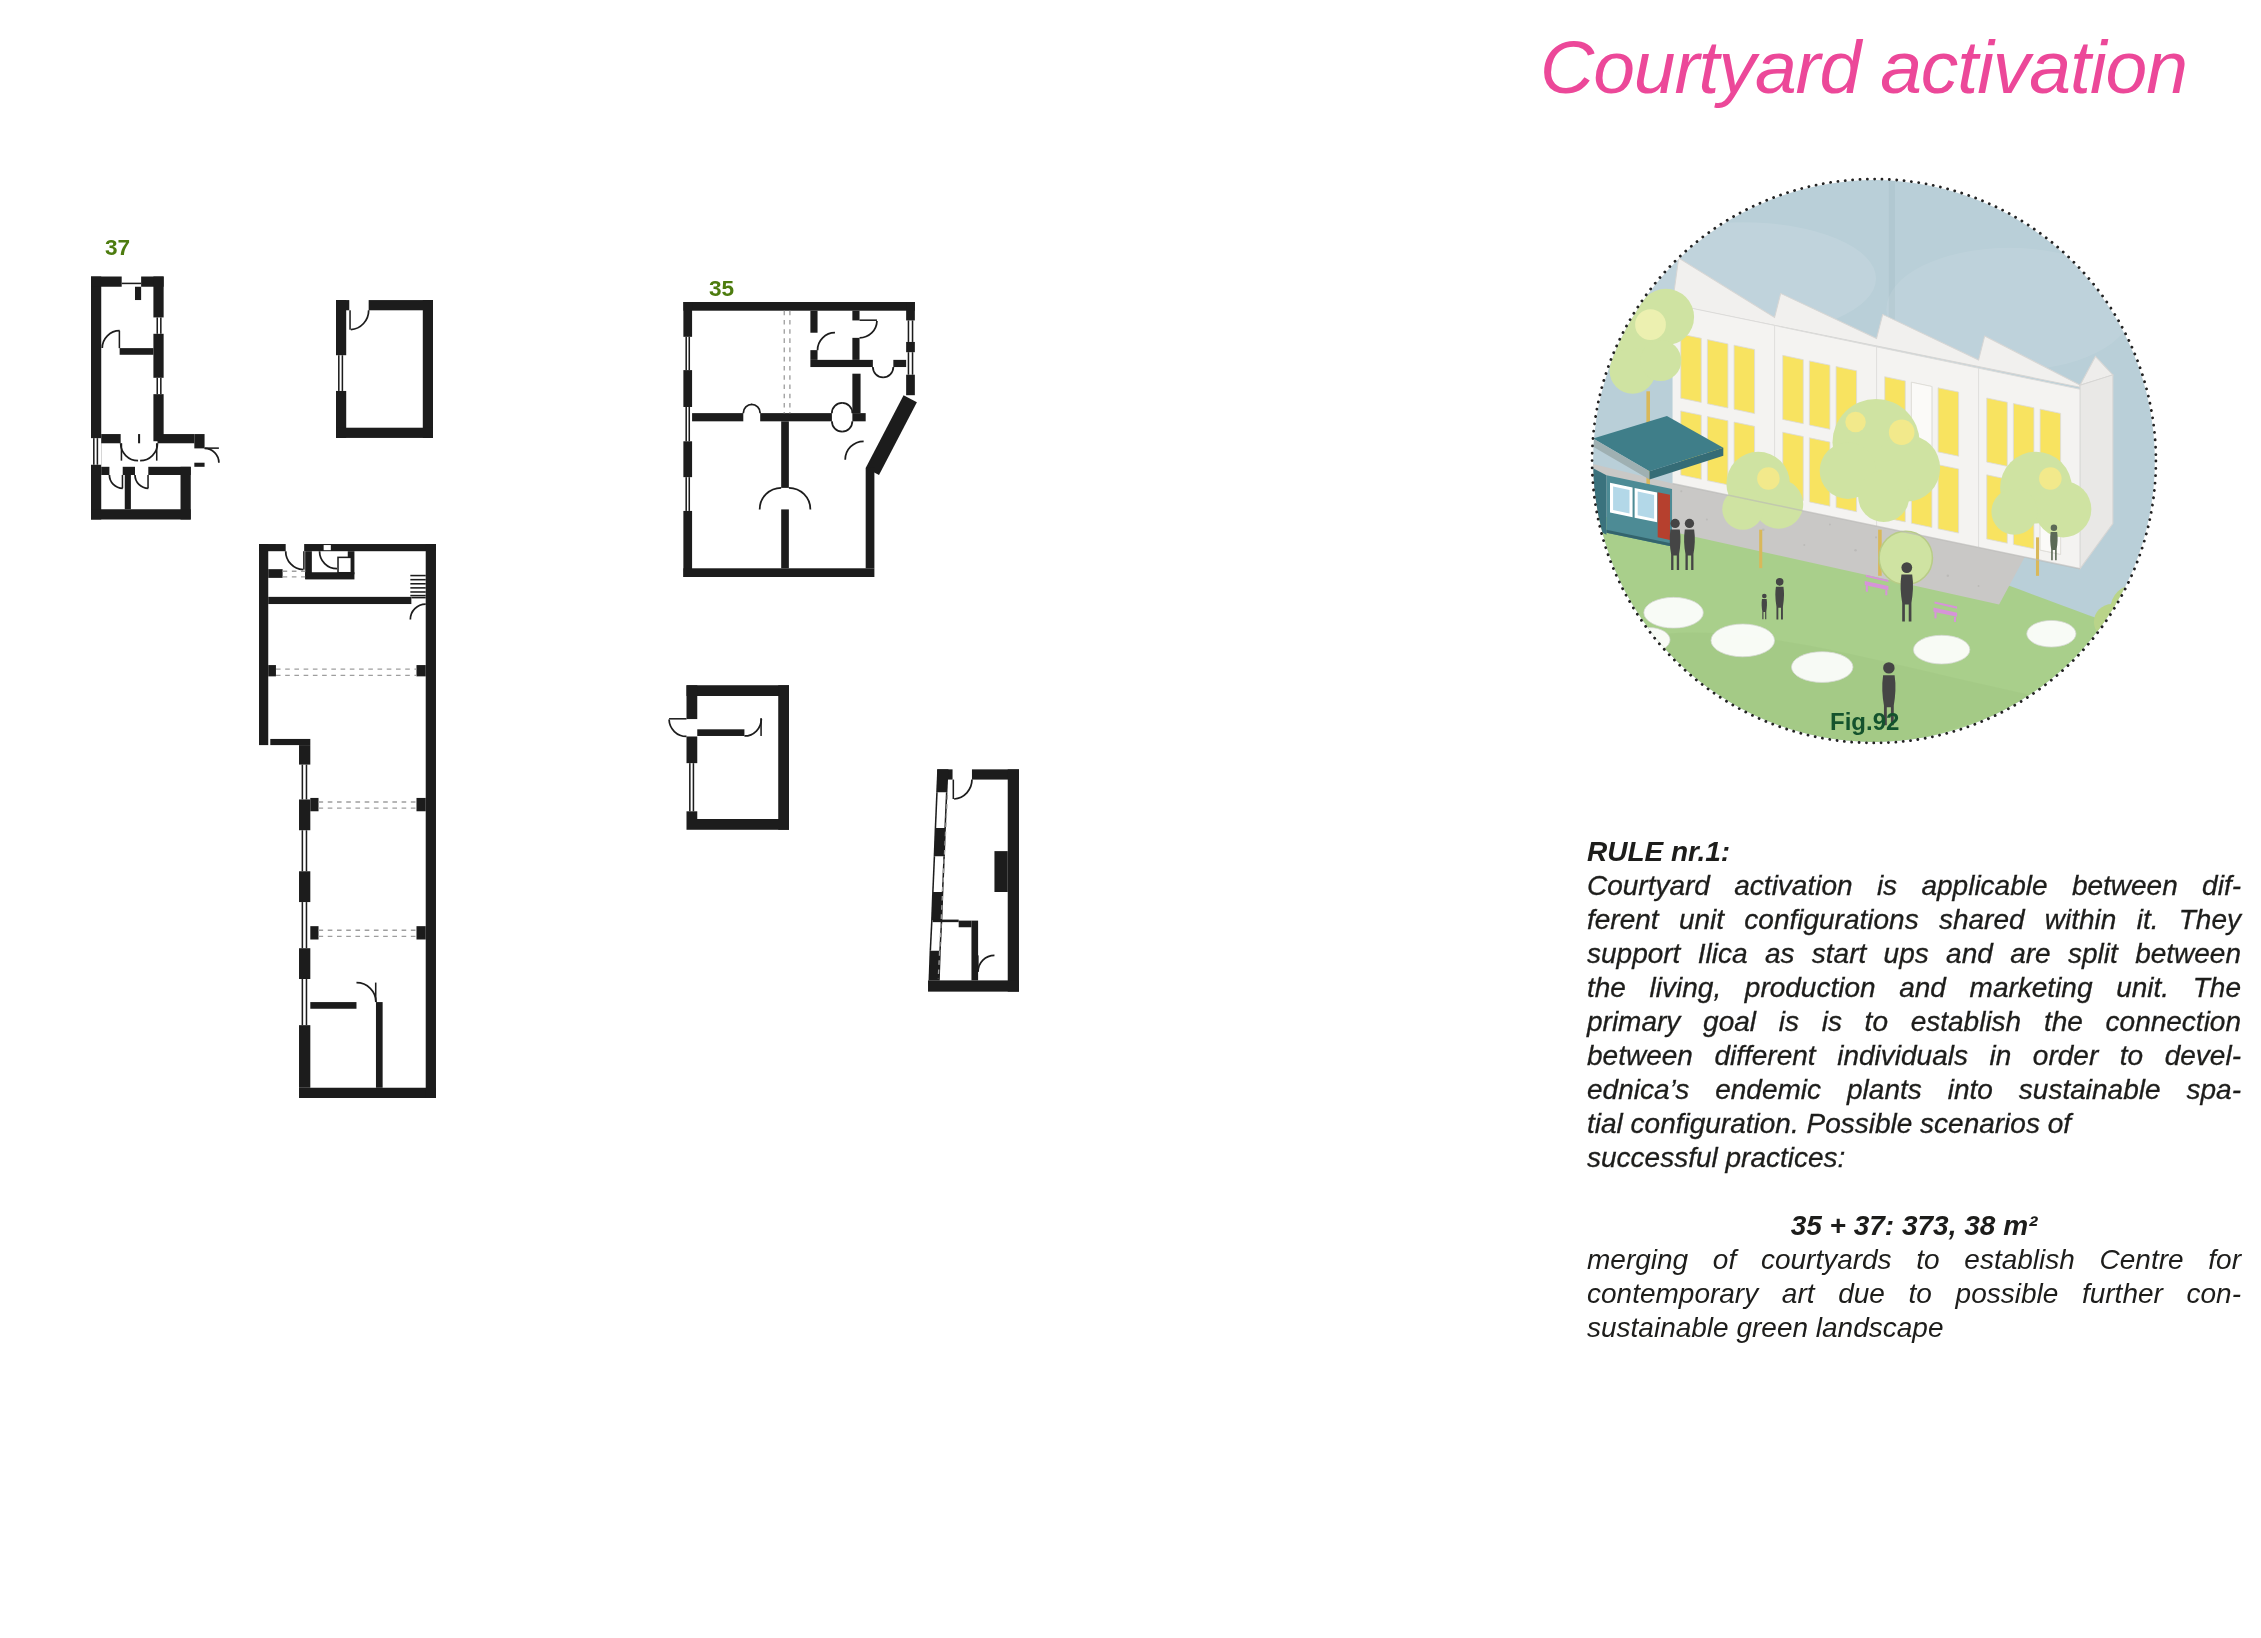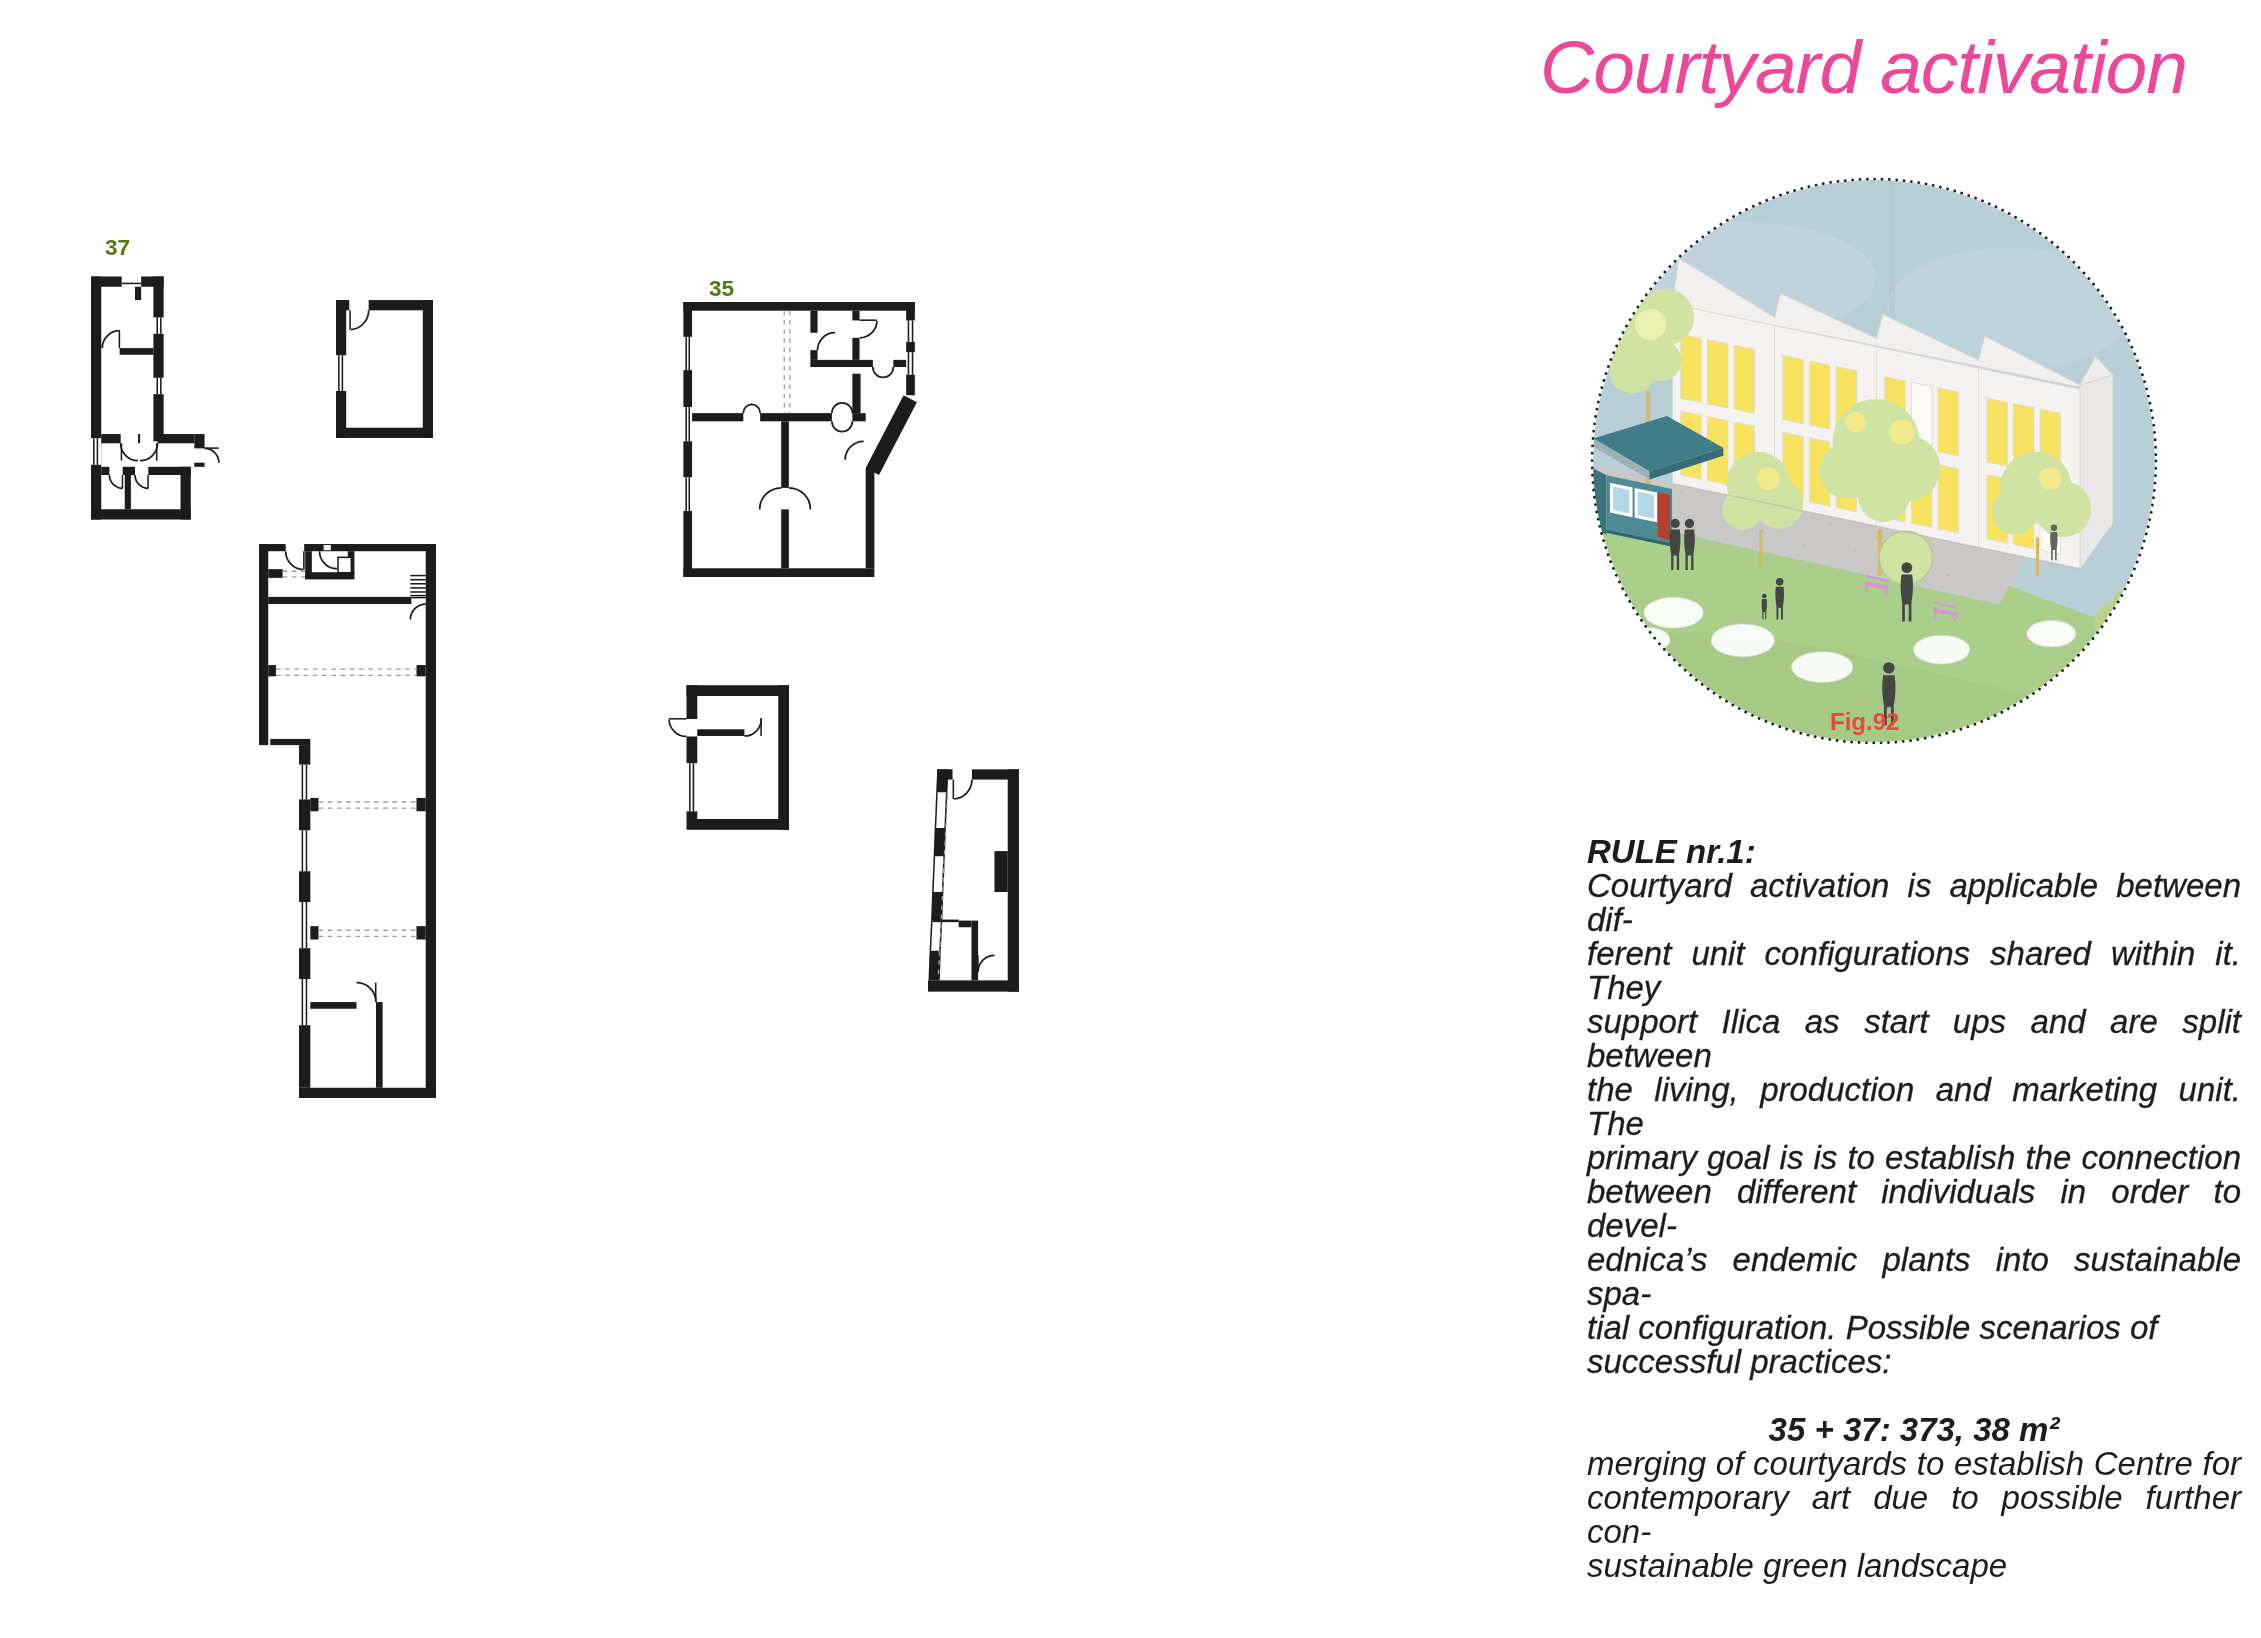--- a/index.html
+++ b/index.html
@@ -21,21 +21,21 @@
 
   
   .plan rect,.plan polygon{fill:#1c1c1c;}
   .plan rect.w{fill:#ffffff;}
   .plan .arc{fill:none;stroke:#1c1c1c;stroke-width:3.4;}
   .plan .dash{stroke:#9e9e9e;stroke-width:2.6;stroke-dasharray:9 9;fill:none;}
   .plan .box{fill:#ffffff;stroke:#1c1c1c;stroke-width:3;}
   .plan .tread{fill:#1c1c1c;}
 
   
-  .rule-block{left:1587px;top:835px;width:654px;font-style:italic;font-size:33px;line-height:34px;}
+  .rule-block{left:1587px;top:835px;width:654px;font-style:italic;font-size:28px;line-height:34px;}
   .rule-heading{font-weight:700;}
   .tline{text-align:left;}
   .tline.j{text-align:justify;text-align-last:justify;}
   .spacer{height:34px;}
   .area-line{font-weight:700;text-align:center;}
   .rule-body{-webkit-text-stroke:0.3px #1d1d1b;}
 
   
   .figure{left:1589px;top:176px;width:570px;height:570px;}
   .fig-caption{left:1830px;top:710px;font-size:24px;font-weight:700;line-height:1;}
@@ -417,21 +417,21 @@
         <use href="#person" transform="translate(620,830) scale(1.5)"></use>
         <use href="#person" transform="translate(585,1030) scale(1.6)"></use>
         <use href="#person" transform="translate(907,726) scale(0.9)" fill="#5c6a57"></use>
       </g>
 
       <line x1="163" y1="600" x2="958" y2="766" stroke="#b9b8b6" stroke-width="3" opacity="0.6"></line>
     </g>
     <circle cx="556" cy="556" r="550" fill="none" stroke-width="5.5" stroke-dasharray="0.1 14.3" stroke-linecap="round" stroke="#222222"></circle>
   </svg>
 </div>
-<div class="abs fig-caption" style="color:#ef4444;">Fig.92</div>
+<div class="abs fig-caption" style="color:#14532d;">Fig.92</div>
 
 <div class="abs rule-block">
   <div class="rule-heading">RULE nr.1:</div>
   <div class="rule-body">
       <div class="tline j">Courtyard activation is applicable between dif-</div>
       <div class="tline j">ferent unit configurations shared within it. They</div>
       <div class="tline j">support Ilica as start ups and are split between</div>
       <div class="tline j">the living, production and marketing unit. The</div>
       <div class="tline j">primary goal is is to establish the connection</div>
       <div class="tline j">between different individuals in order to devel-</div>

